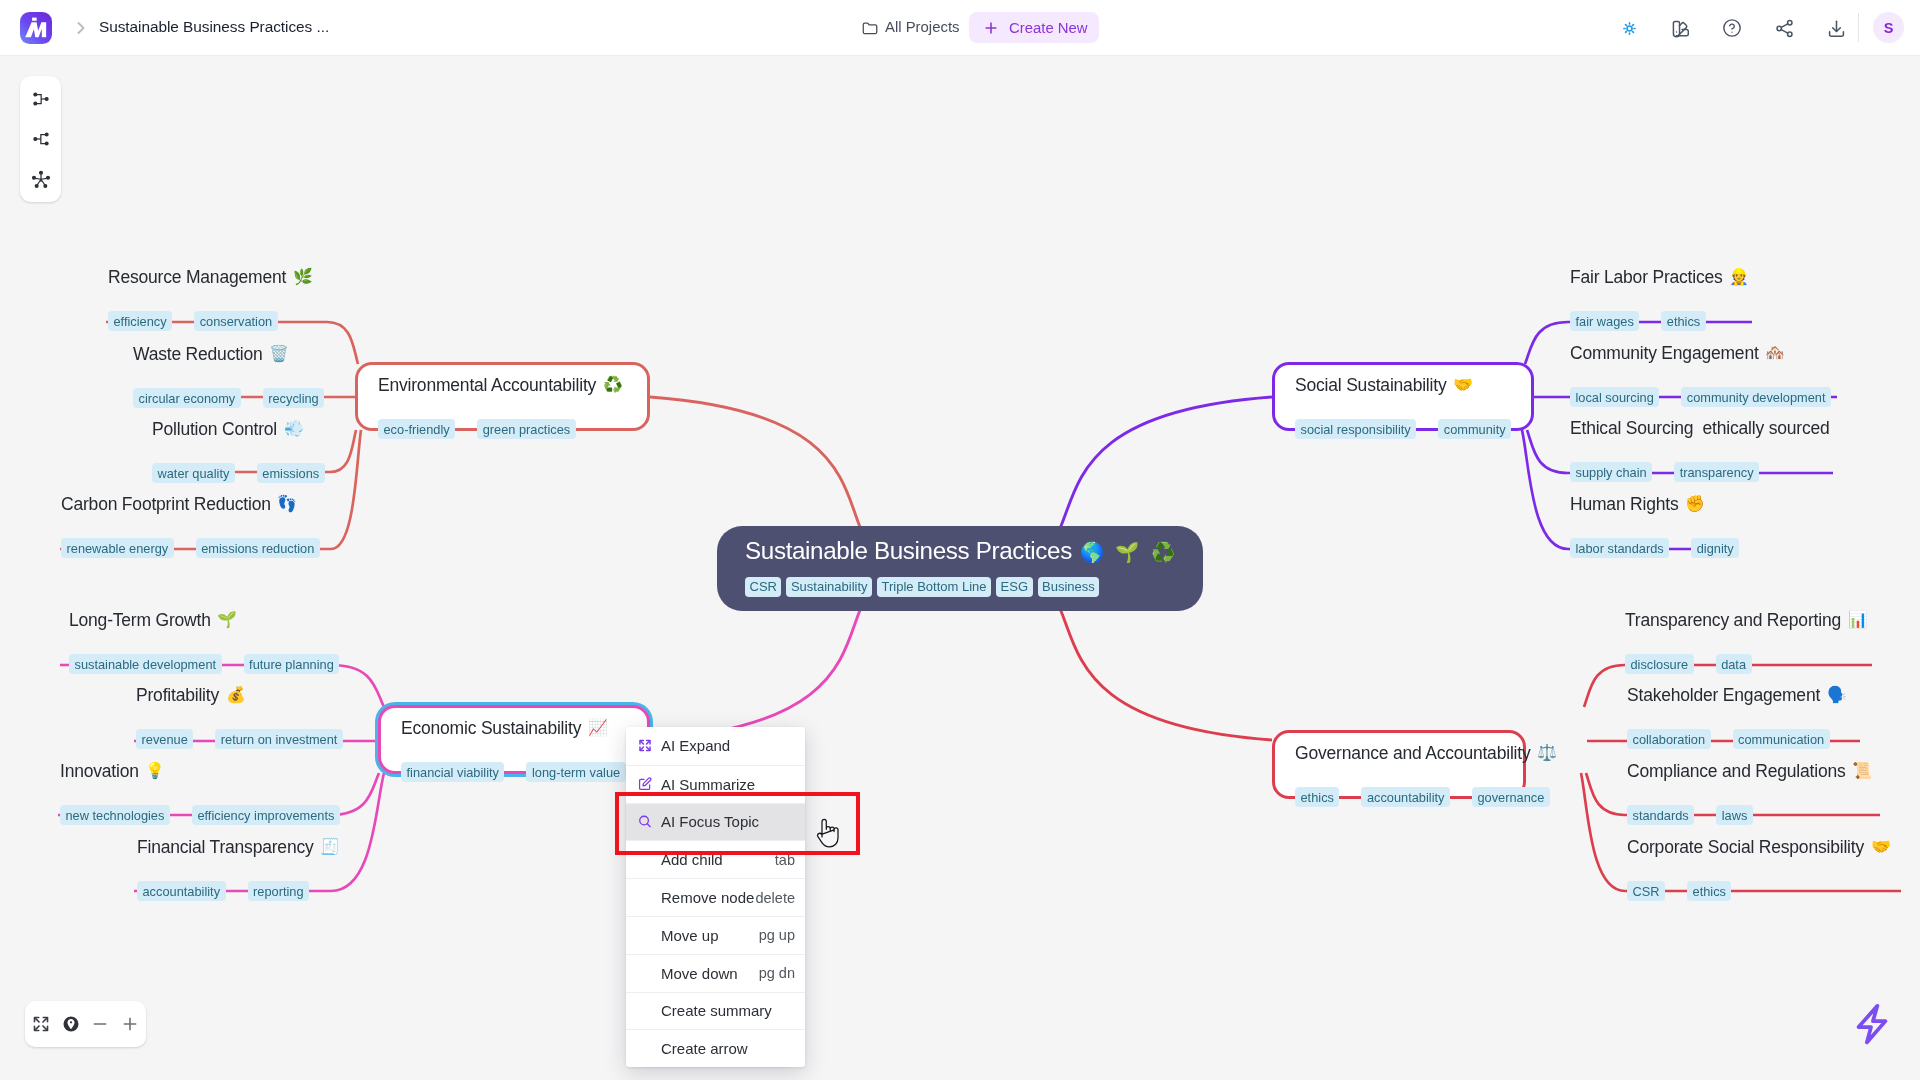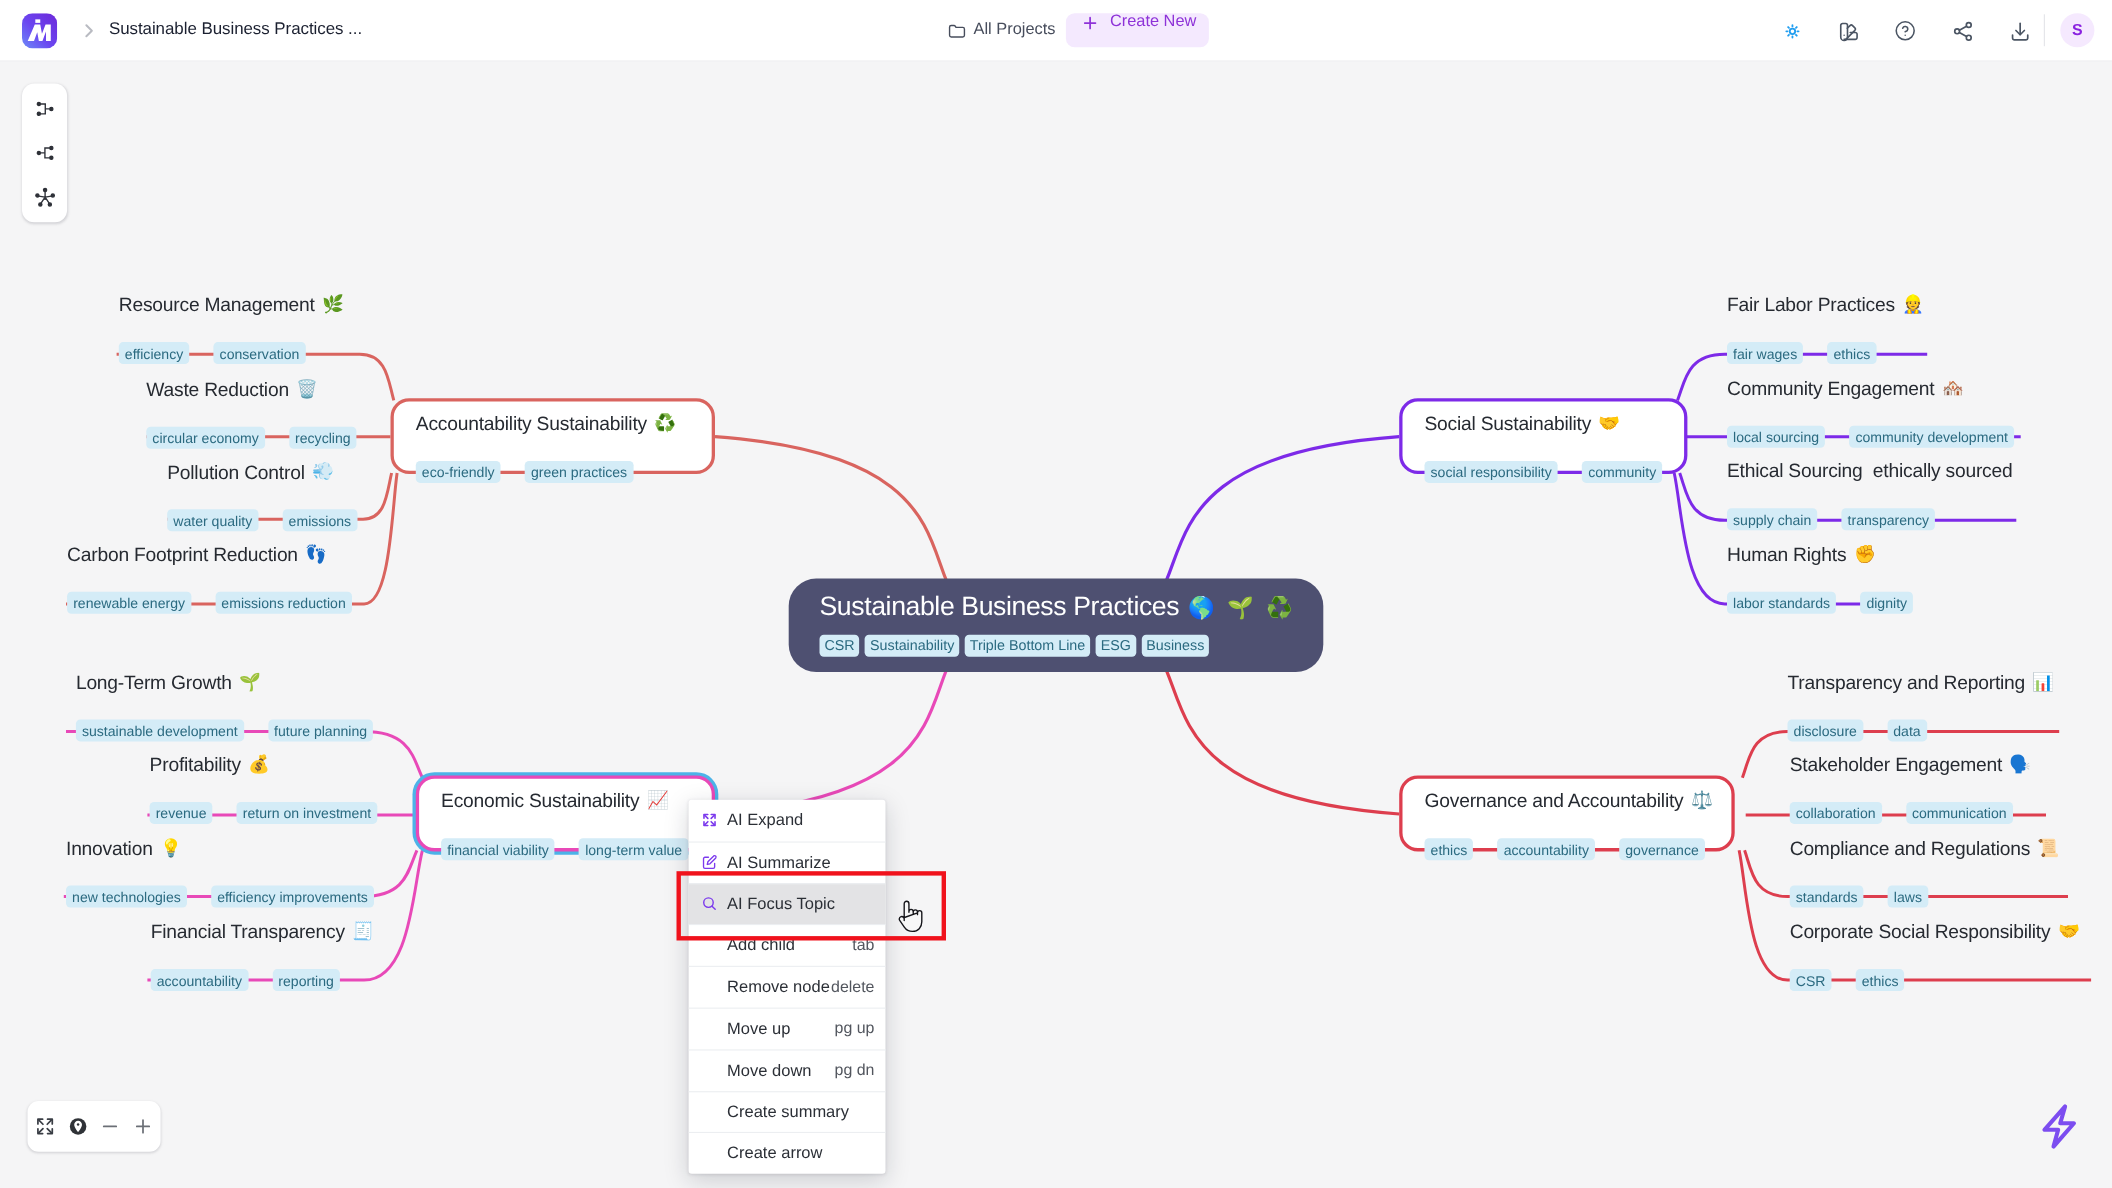--- a/index.html
+++ b/index.html
@@ -5,21 +5,21 @@
   *{box-sizing:border-box;margin:0;padding:0}
   html,body{width:1920px;height:1080px;overflow:hidden}
   body{background:#f5f5f6;font-family:"Liberation Sans",sans-serif}
   .em{font-family:"Noto Color Emoji","Liberation Sans",sans-serif;font-weight:400}
   #header{position:absolute;left:0;top:0;width:1920px;height:56px;background:#fff;border-bottom:1px solid #ebecee;z-index:50}
   #logo{position:absolute;left:20px;top:12px;width:32px;height:32px}
   #crumb-sep{position:absolute;left:71px;top:18px;width:20px;height:20px;color:#b9bbc2}
   #doc-title{position:absolute;left:99px;top:18px;font-size:15.4px;color:#1b2030;white-space:nowrap;letter-spacing:-.05px}
   #all-projects{position:absolute;left:861px;top:19px;display:flex;align-items:flex-start;gap:6px;color:#474d5c;font-size:14.9px;cursor:pointer}
   #create-new{position:absolute;left:969px;top:12px;height:31px;padding:0 11px 0 13px;border-radius:8px;background:#f4e9fe;
-     color:#8e33d8;font-size:14.9px;display:flex;gap:9px;border:none;cursor:pointer;font-family:inherit}
+     color:#8e33d8;font-size:14.9px;display:flex;align-items:center;gap:9px;border:none;cursor:pointer;font-family:inherit}
   .hdr-icon{position:absolute;top:17px;width:23px;height:23px;color:#4b5563;cursor:pointer}
   #hdr-divider{position:absolute;left:1858px;top:13px;width:1px;height:29px;background:#e3e4e8}
   #avatar{position:absolute;left:1873px;top:12px;width:31px;height:31px;border-radius:50%;background:#f5e9fe;
     display:flex;align-items:center;justify-content:center;color:#8a22e0;font-size:14.5px;font-weight:700;cursor:pointer;letter-spacing:0}
   #canvas{position:absolute;left:0;top:56px;width:1920px;height:1024px;overflow:hidden}
   #edges{position:absolute;left:0;top:0}
   #layout-bar{position:absolute;left:20px;top:20px;width:41px;height:126px;background:#fff;border-radius:11px;
      box-shadow:0 1px 3px rgba(16,24,40,.10),0 1px 2px rgba(16,24,40,.06);
      display:flex;flex-direction:column;align-items:center;justify-content:center;gap:10px;z-index:20}
   .lay-btn{width:30px;height:30px;display:flex;align-items:center;justify-content:center;cursor:pointer;color:#2e3138}
@@ -147,41 +147,41 @@
   <div class="ntitle"><span>Sustainable Business Practices</span><span class="em">🌎 🌱 ♻️</span></div>
   <div class="tags">
         <span class="tag">CSR</span>
         <span class="tag">Sustainability</span>
         <span class="tag">Triple Bottom Line</span>
         <span class="tag">ESG</span>
         <span class="tag">Business</span>
       </div>
 </div>
 <div class="node boxed" style="left:355px;top:306px;width:295px;border-color:#d9645f">
-  <div class="ntitle"><span>Accountability Sustainability</span><span class="em">♻️</span></div>
+  <div class="ntitle"><span>Environmental Accountability</span><span class="em">♻️</span></div>
   <div class="tags">
         <span class="tag">eco-friendly</span>
         <span class="tag">green practices</span>
       </div>
 </div>
 <div class="node boxed" style="left:1272px;top:306px;width:262px;border-color:#7d2ae8">
   <div class="ntitle"><span>Social Sustainability</span><span class="em">🤝</span></div>
   <div class="tags">
         <span class="tag">social responsibility</span>
         <span class="tag">community</span>
       </div>
 </div>
 <div class="node boxed sel" style="left:378px;top:649px;width:272px;border-color:#e849b8">
   <div class="ntitle"><span>Economic Sustainability</span><span class="em">📈</span></div>
   <div class="tags">
         <span class="tag">financial viability</span>
         <span class="tag">long-term value</span>
       </div>
 </div>
-<div class="node boxed" style="left:1272px;top:649px;width:305px;border-color:#dd3e4e">
+<div class="node boxed" style="left:1272px;top:674px;width:254px;border-color:#dd3e4e">
   <div class="ntitle"><span>Governance and Accountability</span><span class="em">⚖️</span></div>
   <div class="tags">
         <span class="tag">ethics</span>
         <span class="tag">accountability</span>
         <span class="tag">governance</span>
       </div>
 </div>
 <div class="node" style="left:108px;top:212px">
   <div class="ntitle"><span>Resource Management</span><span class="em">🌿</span></div>
   <div class="tags">

